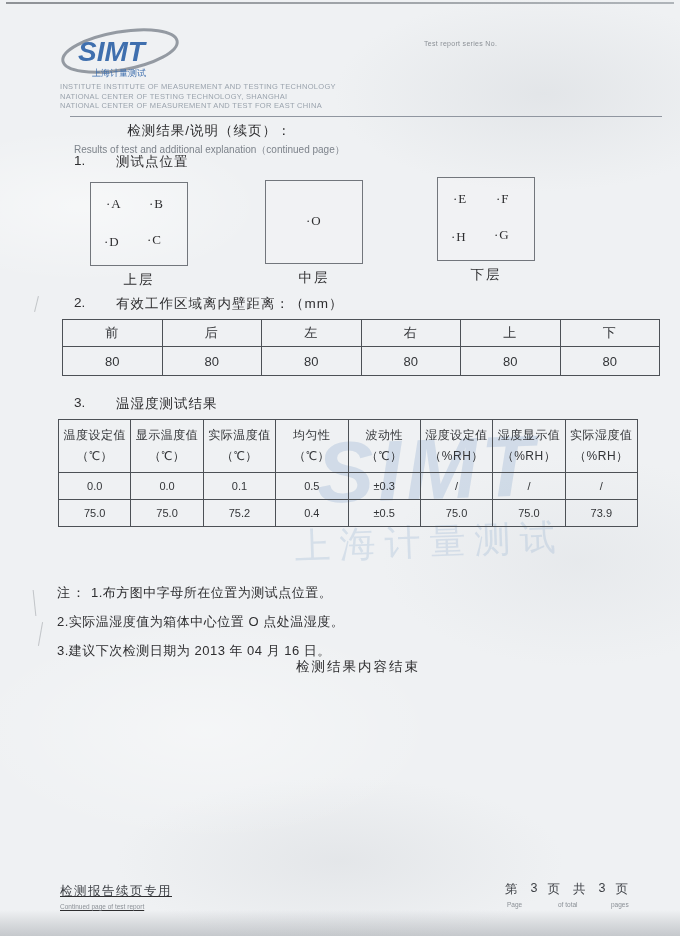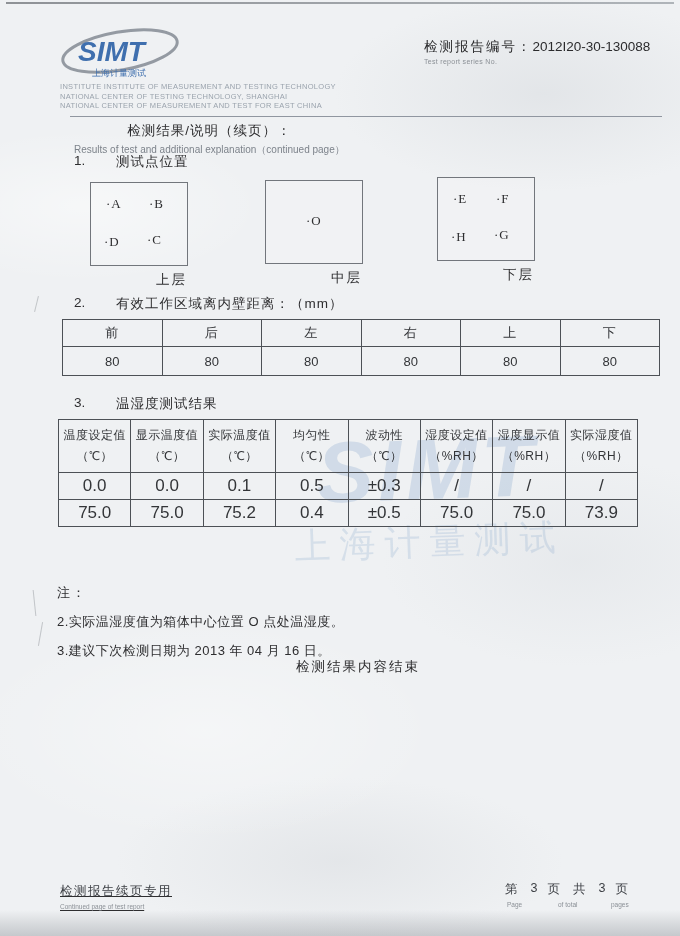--- a/index.html
+++ b/index.html
@@ -48,39 +48,39 @@
   .sec-heading .title{letter-spacing:1px;}
   .sec1{left:74px;top:153px;}
   .sec2{left:74px;top:295px;}
   .sec3{left:74px;top:395px;}
 
   .diagram-box{position:absolute;width:96px;height:82px;border:1px solid #72767c;z-index:2;
     background:rgba(255,255,255,.12);}
   .box-upper{left:90px;top:182px;}
   .box-middle{left:265px;top:180px;}
   .box-lower{left:437px;top:177px;}
-  .box-label{position:absolute;top:88px;left:0;width:100%;text-align:right;font-size:13.5px;letter-spacing:2px;}
+  .box-label{position:absolute;top:88px;left:0;width:100%;text-align:center;font-size:13.5px;letter-spacing:2px;}
   .point{position:absolute;font-family:"Liberation Serif",serif;font-size:13px;letter-spacing:1px;white-space:nowrap;}
   .p-tl{left:15px;top:13px;}
   .p-tr{left:58px;top:13px;}
   .p-bl{left:13px;top:51px;}
   .p-br{left:56px;top:49px;}
   .p-center{left:40px;top:32px;}
 
   table.grid{border-collapse:collapse;table-layout:fixed;position:absolute;z-index:1;background:transparent;
     border:1.5px solid #3f4247;}
   .grid th,.grid td{border:1px solid var(--table-border,#4d5156);text-align:center;font-weight:400;
     padding:0;color:#333538;}
   .table-mm{left:62px;top:319px;width:598px;}
   .table-mm th{height:26px;font-size:13px;letter-spacing:1px;}
   .table-mm td{height:28px;font-size:13px;}
   .table-th{left:58px;top:419px;width:580px;}
   .table-th th{height:52px;font-size:12px;letter-spacing:.5px;vertical-align:middle;}
   .table-th th div{line-height:21px;}
-  .table-th td{height:26px;font-size:17px;}
+  .table-th td{height:26px;font-size:11px;}
 
   .watermark{position:absolute;left:252px;top:426px;width:352px;text-align:center;z-index:0;
     transform:rotate(-2deg);pointer-events:none;}
   .watermark .wm-text{font-size:86px;line-height:86px;font-weight:bold;font-style:italic;
     letter-spacing:4px;color:rgba(125,158,200,.26);}
   .watermark .wm-sub{font-size:36px;letter-spacing:9px;margin-top:6px;color:rgba(125,158,200,.22);}
 
   .notes{position:absolute;left:57px;top:584px;z-index:2;font-size:13px;}
   .note-row{display:flex;margin-bottom:11px;letter-spacing:.5px;}
   .note-label{letter-spacing:2px;margin-right:4px;}
@@ -121,23 +121,20 @@
       <text x="24" y="37" font-family="Liberation Sans, sans-serif" font-size="28" font-weight="bold" font-style="italic" fill="#3f6fae">SIMT</text>
       <text x="38" y="52" font-family="Liberation Sans, sans-serif" font-size="9" fill="#3f6fae">上海计量测试</text>
     </svg>
   </div>
   <div class="org-lines">
     <div>INSTITUTE INSTITUTE OF MEASUREMENT AND TESTING TECHNOLOGY</div>
     <div>NATIONAL CENTER OF TESTING TECHNOLOGY, SHANGHAI</div>
     <div>NATIONAL CENTER OF MEASUREMENT AND TEST FOR EAST CHINA</div>
   </div>
   <div class="report-no">
-    <div>
-      <span class="label">检测报告编号：</span><span class="value">2012I20-30-130088</span>
-    </div>
     <div class="sub">Test report series No.</div>
   </div>
   <div class="divider"></div>
 
   <div class="page-heading">
     <div class="zh">检测结果/说明（续页）：</div>
     <div class="en">Results of test and additional explanation（continued page）</div>
   </div>
 
   <div class="sec-heading sec1">
@@ -252,20 +249,21 @@
           <td>75.0</td>
           <td>75.0</td>
           <td>73.9</td>
         </tr>
       </tbody>
     </table>
 
   <div class="notes">
     <div class="note-row">
       <span class="note-label">注：</span>
+      <span>1.布方图中字母所在位置为测试点位置。</span>
     </div>
     <div class="note-row indent">
       <span>2.实际温湿度值为箱体中心位置 O 点处温湿度。</span>
     </div>
     <div class="note-row indent">
       <span>3.建议下次检测日期为 2013 年 04 月 16 日。</span>
     </div>
   </div>
   <div class="end-text">检测结果内容结束</div>
 

